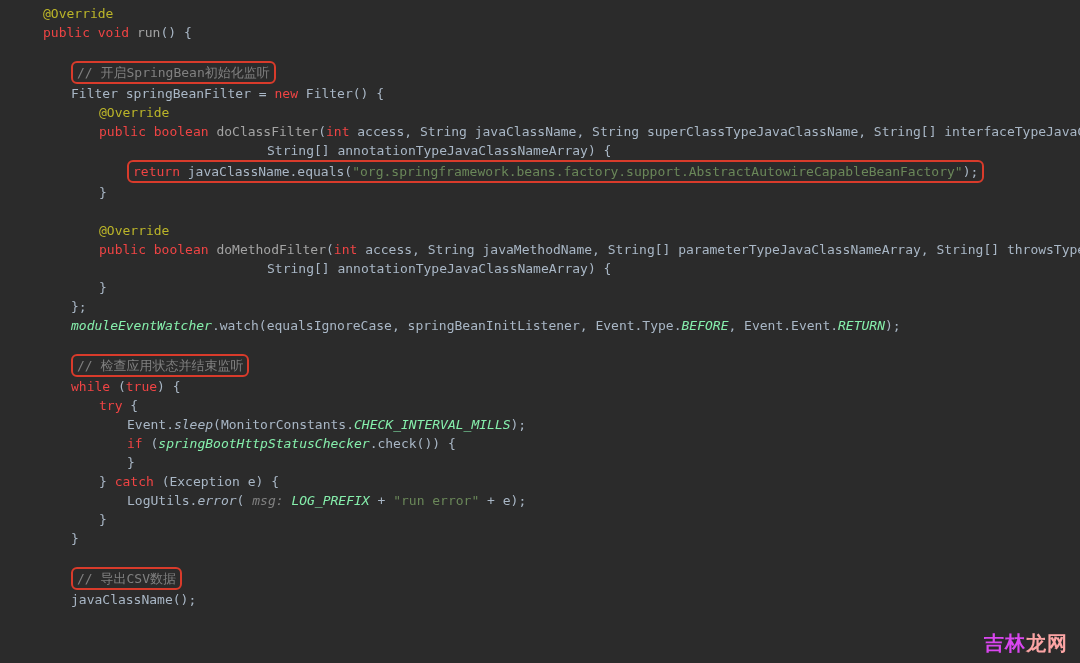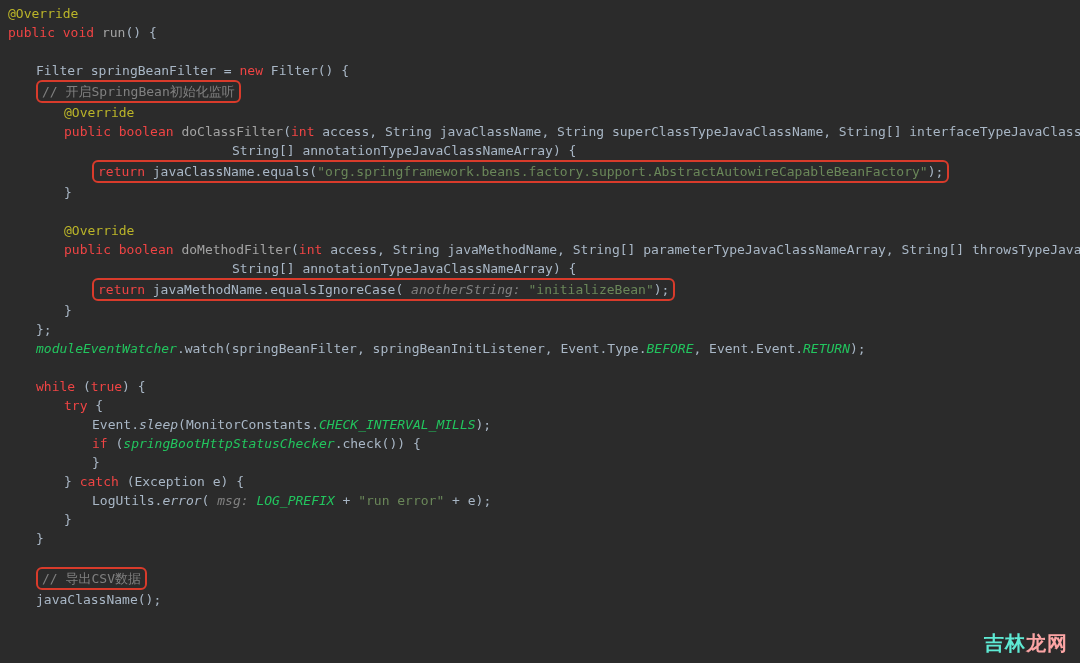--- a/index.html
+++ b/index.html
@@ -7,28 +7,28 @@
     background: #2b2b2b;
     font-family: "Menlo", "Consolas", "Monaco", monospace;
     font-size: 13px;
     line-height: 19px;
     color: #a9b7c6;
     padding: 4px 8px;
     width: 1080px;
     overflow: hidden;
     white-space: nowrap;
   }
-  .line { display: block; }
+  .line { display: block; margin-left: 35px; }
   .annotation { color: #bbb529; }
   .keyword    { color: #ef4444; }
   .method     { color: #a3a3a3; }
   .string     { color: #6a8759; }
   .comment    { color: #808080; }
   .hint       { color: #808080; font-style: italic; }
-  .constant   { color: #22c55e; font-style: italic; }
+  .constant   { color: #86efac; font-style: italic; }
   .italic     { font-style: italic; }
 
   .box-red {
     border: 2px solid #d93b2b;
     border-radius: 6px;
     padding: 0px 4px;
     display: inline-block;
   }
 
   .indent1 { padding-left: 28px; }
@@ -39,54 +39,54 @@
 
   .watermark {
     position: fixed;
     right: 12px;
     bottom: 10px;
     font-family: sans-serif;
     font-size: 20px;
     font-weight: bold;
     letter-spacing: 1px;
   }
-  .watermark .w1 { color: #5eead4; }
+  .watermark .w1 { color: #d946ef; }
   .watermark .w2 { color: #fca5a5; }
 </style>
 </head>
 <body>
 
 <div>
 
 <div class="line"><span class="annotation">@Override</span></div>
 <div class="line"><span class="keyword">public void </span><span class="method">run</span><span>() {</span></div>
 <div class="line">&nbsp;</div>
 
+<div class="line indent1"><span class="box-red"><span class="comment">// 开启SpringBean初始化监听</span></span></div>
+
 <div class="line indent1"><span>Filter springBeanFilter = </span><span class="keyword">new </span><span>Filter() {</span></div>
-
-<div class="line indent1"><span class="box-red"><span class="comment">// 开启SpringBean初始化监听</span></span></div>
 <div class="line indent2"><span class="annotation">@Override</span></div>
 <div class="line indent2"><span class="keyword">public boolean </span><span class="method">doClassFilter</span><span>(</span><span class="keyword">int </span><span>access, String javaClassName, String superClassTypeJavaClassName, String[] interfaceTypeJavaClassNameArray,</span></div>
 <div class="line indent6"><span>String[] annotationTypeJavaClassNameArray) {</span></div>
 
 <div class="line indent3"><span class="box-red"><span class="keyword">return </span><span>javaClassName.equals(</span><span class="string">"org.springframework.beans.factory.support.AbstractAutowireCapableBeanFactory"</span><span>);</span></span></div>
 
 <div class="line indent2"><span>}</span></div>
 <div class="line">&nbsp;</div>
 <div class="line indent2"><span class="annotation">@Override</span></div>
 <div class="line indent2"><span class="keyword">public boolean </span><span class="method">doMethodFilter</span><span>(</span><span class="keyword">int </span><span>access, String javaMethodName, String[] parameterTypeJavaClassNameArray, String[] throwsTypeJavaClassNameArray,</span></div>
 <div class="line indent6"><span>String[] annotationTypeJavaClassNameArray) {</span></div>
 
-<div class="line indent3"><span class="box-red"><span class="keyword">return </span><span>javaMethodName.equalsIgnoreCase(</span><span class="hint"> anotherString: </span><span class="string">"initializeBean"</span><span>);</span></span></div>
 
 <div class="line indent2"><span>}</span></div>
 <div class="line indent1"><span>};</span></div>
-<div class="line indent1"><span class="constant">moduleEventWatcher</span><span>.watch(springBeanFilter, springBeanInitListener, Event.Type.</span><span class="constant">BEFORE</span><span>, Event.Event.</span><span class="constant">RETURN</span><span>);</span></div>
+<div class="line indent1"><span class="constant">moduleEventWatcher</span><span>.watch(equalsIgnoreCase, springBeanInitListener, Event.Type.</span><span class="constant">BEFORE</span><span>, Event.Event.</span><span class="constant">RETURN</span><span>);</span></div>
 <div class="line">&nbsp;</div>
 
+<div class="line indent1"><span class="box-red"><span class="comment">// 检查应用状态并结束监听</span></span></div>
 
 <div class="line indent1"><span class="keyword">while </span><span>(</span><span class="keyword">true</span><span>) {</span></div>
 <div class="line indent2"><span class="keyword">try </span><span>{</span></div>
 <div class="line indent3"><span>Event.</span><span class="italic">sleep</span><span>(MonitorConstants.</span><span class="constant">CHECK_INTERVAL_MILLS</span><span>);</span></div>
 <div class="line indent3"><span class="keyword">if </span><span>(</span><span class="constant">springBootHttpStatusChecker</span><span>.check()) {</span></div>
 <div class="line indent3"><span>}</span></div>
 <div class="line indent2"><span>} </span><span class="keyword">catch </span><span>(Exception e) {</span></div>
 <div class="line indent3"><span>LogUtils.</span><span class="italic">error</span><span>(</span><span class="hint"> msg: </span><span class="constant">LOG_PREFIX</span><span> + </span><span class="string">"run error"</span><span> + e);</span></div>
 <div class="line indent2"><span>}</span></div>
 <div class="line indent1"><span>}</span></div>

